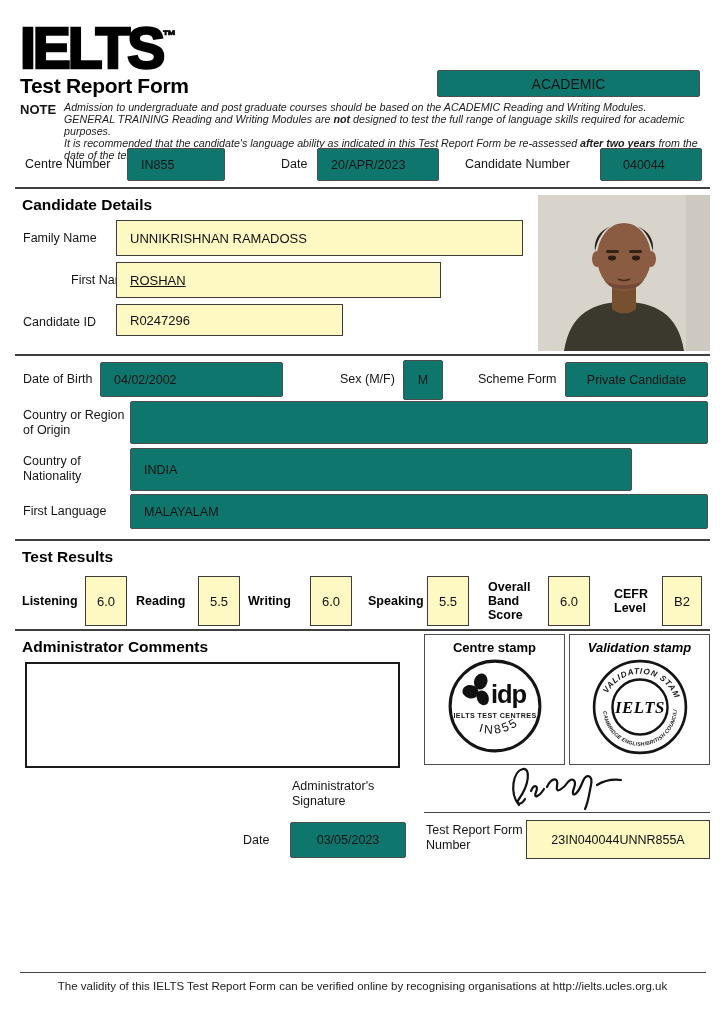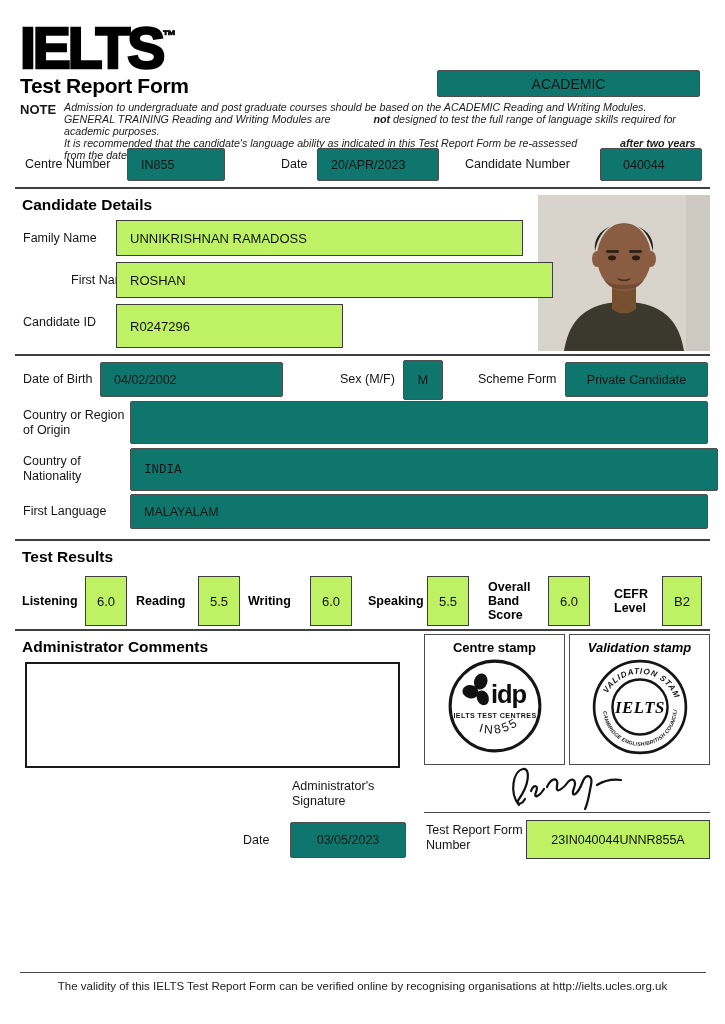--- a/index.html
+++ b/index.html
@@ -4,30 +4,30 @@
 <style>
   html,body{margin:0;padding:0;background:#fff;}
   .page{position:relative;width:725px;height:1024px;background:#fff;overflow:hidden;
         font-family:"Liberation Sans","DejaVu Sans",sans-serif;color:#151515;}
   .abs{position:absolute;}
   .lbl{font-size:12.5px;color:#151515;line-height:15px;}
   .wbox{background:#0f766e;border:1.6px solid #4e4e4e;border-radius:2px;display:flex;align-items:center;
         font-size:12.5px;color:#151515;box-sizing:border-box;}
   .padl{padding-left:13px;}
   .ctr{justify-content:center;}
-  .gbox{background:#bef264;border:1.6px solid #3c3c3c;display:flex;align-items:center;
+  .gbox{background:#fef9c3;border:1.6px solid #3c3c3c;display:flex;align-items:center;
         font-size:13px;color:#101010;box-sizing:border-box;}
   .hline{border-top:2px solid #3f3f3f;height:0;}
   .h2{font-weight:bold;font-size:15.5px;color:#000;}
   .logo{font-weight:bold;font-size:57px;letter-spacing:-3px;color:#000;
         -webkit-text-stroke:2.5px #000;line-height:58px;}
   .logo sup{font-size:14px;-webkit-text-stroke:0.8px #000;letter-spacing:0;vertical-align:28px;}
   .title{font-weight:bold;font-size:21px;color:#000;letter-spacing:-0.3px;}
   .note-txt{font-style:italic;font-size:10.7px;line-height:11.9px;color:#1c1c1c;}
-  .note-txt b{font-weight:bold;margin-left:40px;}
+  .note-txt b{font-weight:bold;}
   .scorelbl{font-weight:bold;font-size:12.5px;line-height:14px;color:#000;
             display:flex;align-items:center;height:50px;}
   .stampbox{border:1.6px solid #4e4e4e;background:#fff;box-sizing:border-box;text-align:center;}
   .stamphead{font-weight:bold;font-size:13px;padding-top:5px;color:#000;}
   .footer-line{border-top:1.3px solid #444;height:0;}
   .footer-txt{font-size:11.5px;color:#222;text-align:center;width:100%;}
 </style>
 </head>
 <body>
 
@@ -75,41 +75,41 @@
       <ellipse cx="98" cy="63" rx="4" ry="2.4" fill="#2b1d14"></ellipse>
       <path d="M80,84 q6,3 12,0" stroke="#4a2f1f" stroke-width="1.6" fill="none"></path>
       <path d="M66,84 C70,98 102,98 106,84 C102,92 70,92 66,84 Z" fill="#5f3c28" opacity="0.55"></path>
     </svg>
   </div>
 
   <div class="abs lbl" style="left:23px;top:231px;">Family Name</div>
   <div class="abs gbox padl" style="left:116px;top:220px;width:407px;height:36px;">UNNIKRISHNAN RAMADOSS</div>
 
   <div class="abs lbl" style="left:23px;top:273px;margin-left:48px;">First Name</div>
-  <div class="abs gbox padl" style="left:116px;top:262px;width:437px;height:36px;">ROSHAN</div>
+  <div class="abs gbox padl" style="left:116px;top:262px;width:325px;height:36px;text-decoration:underline;">ROSHAN</div>
 
   <div class="abs lbl" style="left:23px;top:315px;">Candidate ID</div>
-  <div class="abs gbox padl" style="left:116px;top:304px;width:227px;height:44px;">R0247296</div>
+  <div class="abs gbox padl" style="left:116px;top:304px;width:227px;height:32px;">R0247296</div>
 
   <div class="abs hline" style="left:15px;top:354px;width:695px;"></div>
 
   <div class="abs lbl" style="left:23px;top:372px;">Date of Birth</div>
   <div class="abs wbox padl" style="left:100px;top:362px;width:183px;height:35px;">04/02/2002</div>
 
   <div class="abs lbl" style="left:340px;top:372px;">Sex (M/F)</div>
   <div class="abs wbox ctr" style="left:403px;top:360px;width:40px;height:40px;">M</div>
 
   <div class="abs lbl" style="left:478px;top:372px;">Scheme Form</div>
   <div class="abs wbox ctr" style="left:565px;top:362px;width:143px;height:35px;">Private Candidate</div>
 
   <div class="abs lbl" style="left:23px;top:408px;width:106px;">Country or Region of Origin</div>
   <div class="abs wbox padl" style="left:130px;top:401px;width:578px;height:43px;"></div>
 
   <div class="abs lbl" style="left:23px;top:454px;width:85px;">Country of Nationality</div>
-  <div class="abs wbox padl" style="left:130px;top:448px;width:588px;height:43px;font-family:Liberation Mono, monospace;">INDIA</div>
+  <div class="abs wbox padl" style="left:130px;top:448px;width:502px;height:43px;">INDIA</div>
 
   <div class="abs lbl" style="left:23px;top:504px;">First Language</div>
   <div class="abs wbox padl" style="left:130px;top:494px;width:578px;height:35px;">MALAYALAM</div>
 
   <div class="abs hline" style="left:15px;top:539px;width:695px;"></div>
 
   <div class="abs h2" style="left:22px;top:548px;">Test Results</div>
 
   <div class="abs scorelbl" style="left:22px;top:576px;width:62px;">Listening</div>
   <div class="abs gbox ctr" style="left:85px;top:576px;width:42px;height:50px;">6.0</div>

